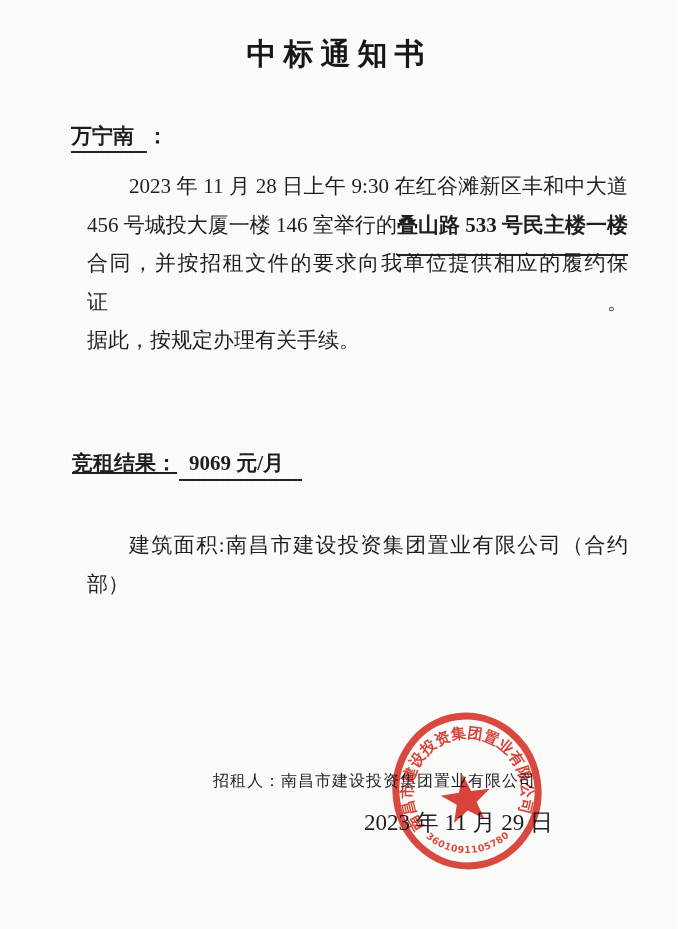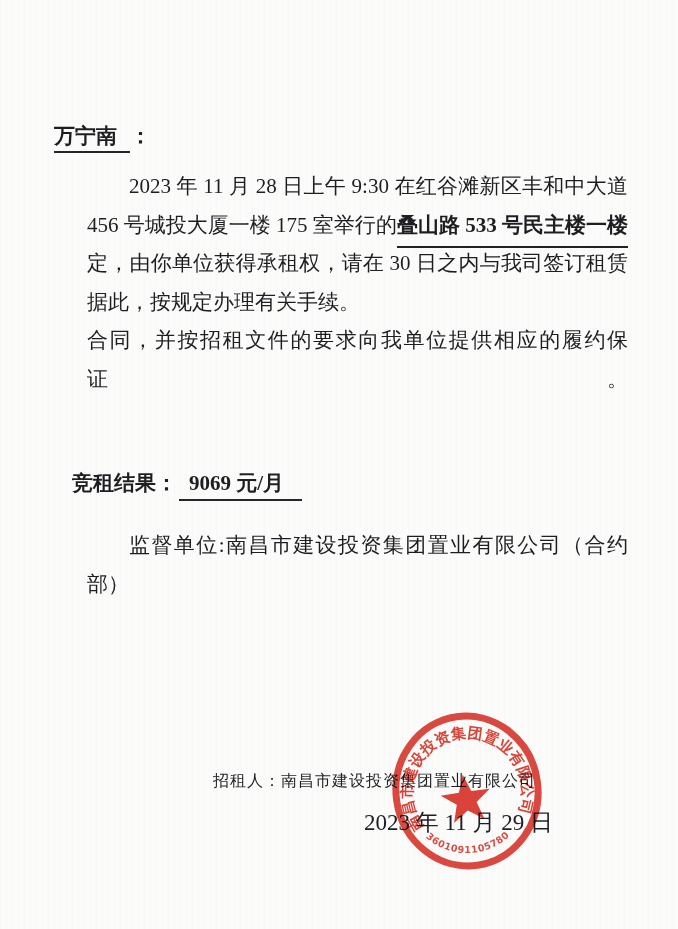--- a/index.html
+++ b/index.html
@@ -19,45 +19,45 @@
     overflow: hidden;
   }
   .title {
     position: absolute; top: 34px; left: 0; right: 0;
     text-align: center;
     font-size: 30px; font-weight: 600;
     letter-spacing: 7px;
     color: #17171a;
   }
   .recipient {
-    position: absolute; top: 123px; left: 54px;
+    position: absolute; top: 123px; left: 71px;
     font-size: 21px; font-weight: 700; line-height: 27px; text-align: right;
   }
   .recipient .name {
     border-bottom: 2px solid #26262a;
     padding-right: 13px; padding-bottom: 1px;
     display: inline-block;
   }
   .para {
     position: absolute; left: 71px; width: 541px;
     font-size: 21px; line-height: 38.5px; margin-left: 16px;
   }
   .para1 { top: 167px; }
   .para2 { top: 526px; }
   .line { text-align: justify; }
   .line.just { text-align-last: justify; }
   .line.indent { text-indent: 42px; }
   .bu {
     font-weight: 700;
     border-bottom: 2px solid #222226;
-    padding-bottom: 9px;
+    padding-bottom: 17px;
   }
   .result {
-    position: absolute; top: 469px; left: 72px;
-    font-size: 21px; font-weight: 700; line-height: 28px;
+    position: absolute; top: 449px; left: 72px;
+    font-size: 21px; font-weight: 700; line-height: 28px; text-decoration: underline;
   }
   .result .value {
     border-bottom: 2px solid #26262a;
     padding: 0 18px 2px 10px;
     display: inline-block;
     margin-left: 2px;
   }
   .lessor {
     position: absolute; top: 769px; left: 213px;
     font-size: 16px; line-height: 27px;
@@ -85,39 +85,39 @@
     font-size: 9.5px; font-weight: 600;
     letter-spacing: 0.5px;
     font-family: "DejaVu Sans", sans-serif;
   }
 </style>
 </head>
 <body>
 
 <div class="page">
 
+  <div class="title">中标通知书</div>
 
   <div class="recipient">
     <span class="name">万宁南</span><span>：</span>
   </div>
 
   <div class="para para1">
     <div class="line just indent"><span>2023 年 11 月 28 日上午 9:30 在红谷滩新区丰和中大道</span></div>
-    <div class="line just"><span>456 号城投大厦一楼 175 室举行的</span><span class="bu">叠山路 533 号民主楼一楼</span></div>
-    <div class="line just">定，由你单位获得承租权，请在 30 日之内与我司签订租赁</div>
+    <div class="line just"><span>456 号城投大厦一楼 146 室举行的</span><span class="bu">叠山路 533 号民主楼一楼</span></div>
+    <div class="line just">合同，并按招租文件的要求向我单位提供相应的履约保证。</div>
     <div class="line">据此，按规定办理有关手续。</div>
-    <div class="line just">合同，并按招租文件的要求向我单位提供相应的履约保证。</div>
   </div>
 
   <div class="result">
     <span>竞租结果：</span><span class="value">9069 元/月</span>
   </div>
 
   <div class="para para2">
-    <div class="line indent">监督单位:南昌市建设投资集团置业有限公司（合约部）</div>
+    <div class="line indent">建筑面积:南昌市建设投资集团置业有限公司（合约部）</div>
   </div>
 
   <div class="lessor">招租人：南昌市建设投资集团置业有限公司</div>
   <div class="date">2023 年 11 月 29 日</div>
 
   <svg class="seal" viewBox="0 0 158 162" xmlns="http://www.w3.org/2000/svg">
     <defs>
       <path id="sealCompanyArc" d="M 31.4 110.5 A 55 55 0 1 1 126.6 110.5" fill="none"></path>
       <path id="sealCodeArc" d="M 31.5 120.9 A 62 62 0 0 0 126.5 120.9" fill="none"></path>
     </defs>

